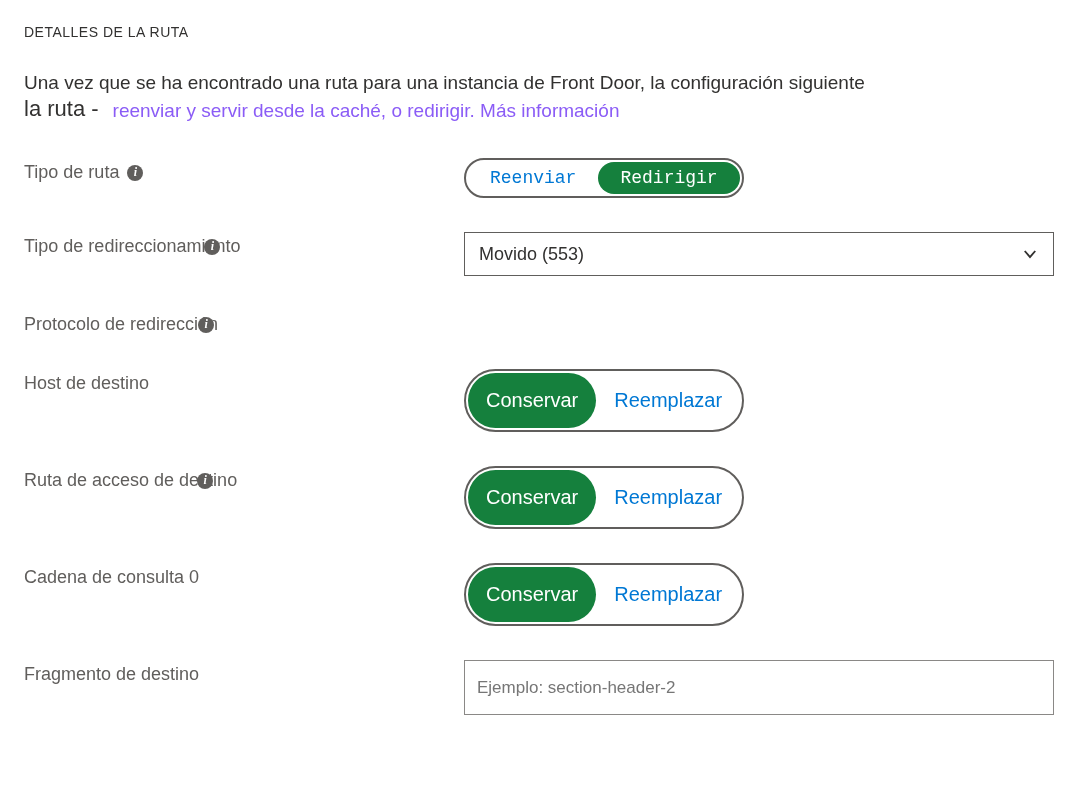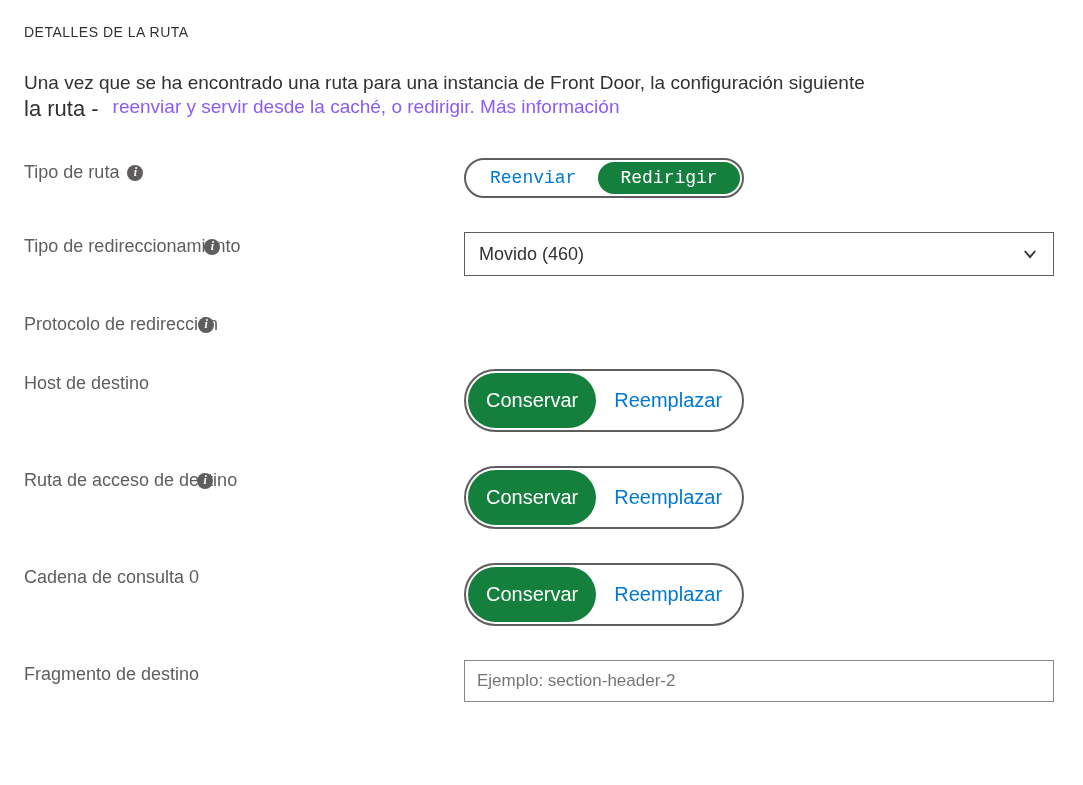--- a/index.html
+++ b/index.html
@@ -18,21 +18,21 @@
     margin-bottom: 32px;
   }
   .intro {
     font-size: 19px;
     color: #323130;
     margin-bottom: 2px;
     white-space: nowrap;
   }
   .intro-line2 {
     display: flex;
-    align-items: flex-start;
+    align-items: flex-end;
     gap: 14px;
     margin-bottom: 36px;
   }
   .intro-line2 .prefix {
     font-size: 22px;
     color: #323130;
   }
   .intro-line2 .rest {
     font-size: 19px;
     color: #8b5cf6;
@@ -126,21 +126,21 @@
   }
   .radio.selected { border-color: #0078d4; }
   .radio.selected::after {
     content: ""; width: 12px; height: 12px; border-radius: 50%;
     background: #0078d4;
   }
   .radio-label { font-size: 18px; color: #323130; }
   
   .text-input {
     border: 1px solid #8a8886;
-    height: 42px;
+    height: 55px;
     width: 100%;
     max-width: 590px;
     padding: 0 12px;
     font-size: 17px;
     color: #323130;
   }
   .text-input::placeholder { color: #767676; }
 </style>
 </head>
 <body>
@@ -166,21 +166,21 @@
   </div>
 </div>
 
 <div class="row">
   <div class="label-col">
     <span>Tipo de redireccionamiento</span>
     <span class="info-icon" style="margin-left:-36px;">i</span>
   </div>
   <div class="ctrl-col">
     <div class="select">
-      <span>Movido (460)</span>
+      <span>Movido (553)</span>
       <svg class="chevron" viewBox="0 0 24 24" fill="none" stroke="#323130" stroke-width="2.5">
         <polyline points="5 8 12 16 19 8"></polyline>
       </svg>
     </div>
   </div>
 </div>
 
 <div class="row">
   <div class="label-col">
     <span>Protocolo de redirección</span>

